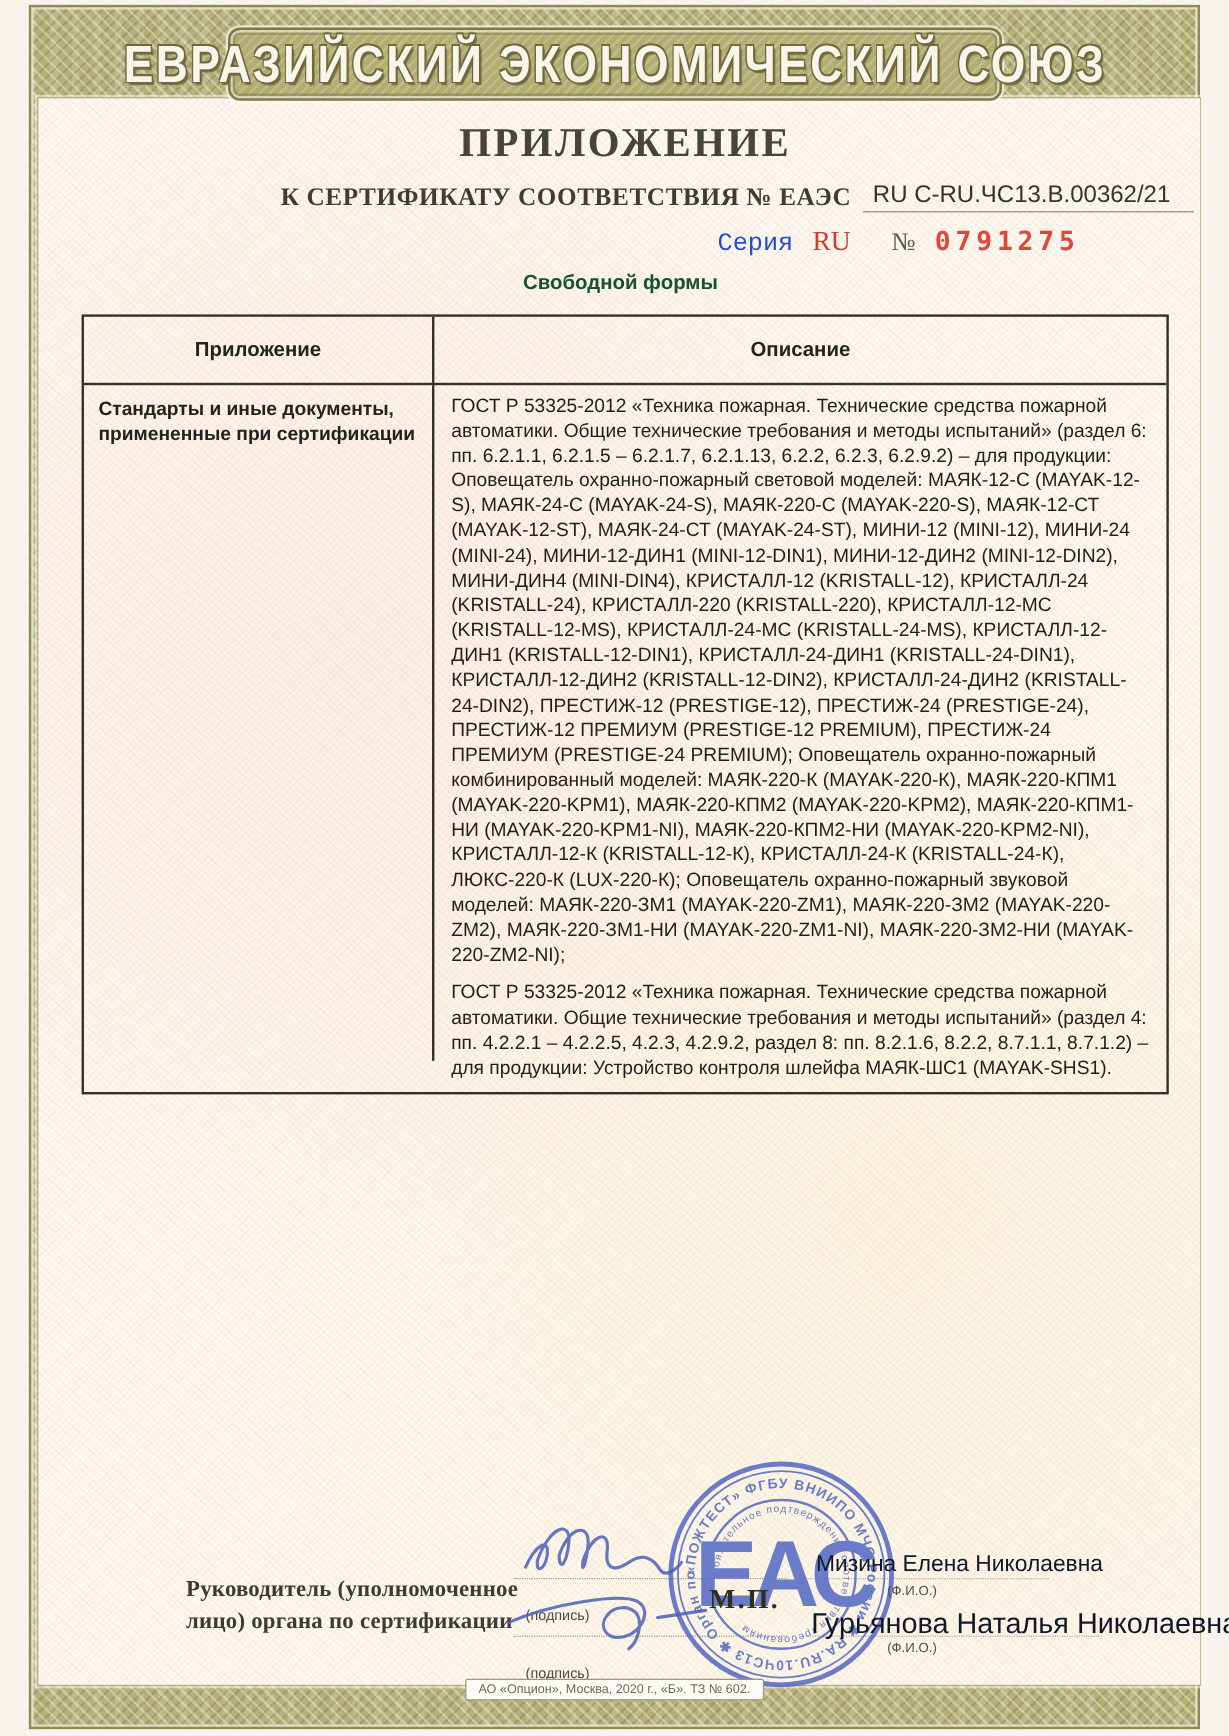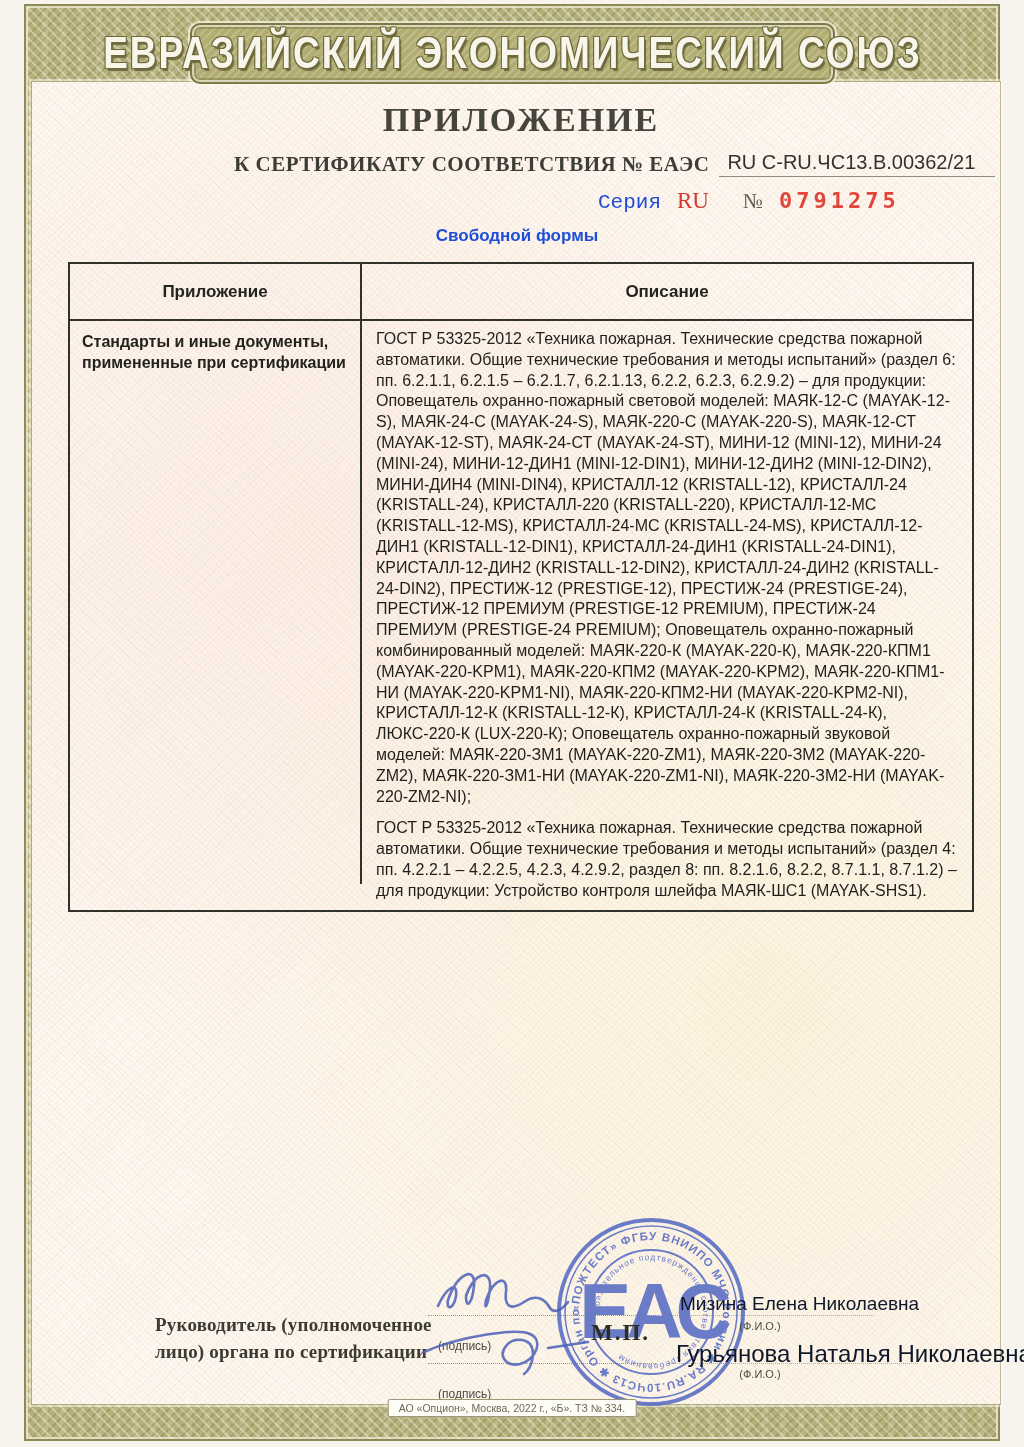--- a/index.html
+++ b/index.html
@@ -72,21 +72,21 @@
     position:absolute; left:598px; top:188px;
     display:flex; align-items:baseline; gap:16px;
   }
   .series-label { font-family:Liberation Mono, monospace; font-size:21px; color:#1d4ed8; }
   .series-value { font-family:"Liberation Serif", serif; font-weight:400; font-size:23px; color:#d43a30; }
   .number-sign  { font-family:"Liberation Serif", serif; font-size:21px; color:#5b5b50; margin-left:18px; }
   .blank-number { font-family:"DejaVu Sans Mono", monospace; font-weight:700; font-size:22px; letter-spacing:4px; color:#e2463a; }
 
   .form-type {
     position:absolute; left:58px; right:48px; top:226px; text-align:center;
-    font-family:"Liberation Sans", sans-serif; font-weight:700; font-size:17px; color:#1d4ed8;
+    font-family:"Liberation Sans", sans-serif; font-weight:700; font-size:17px; color:#14532d;
   }
 
   
   .apx-table { position:absolute; left:68px; top:262px; width:906px; height:650px; border:2px solid #32322c; }
   .apx-thead { display:flex; height:57px; border-bottom:2px solid #32322c; }
   .apx-th { display:flex; align-items:center; justify-content:center;
     font-weight:700; font-size:17px; color:#24241f; }
   .apx-th.c1 { width:292px; border-right:2px solid #32322c; }
   .apx-th.c2 { flex:1; }
   .apx-tbody { display:flex; height:563px; }
@@ -211,14 +211,14 @@
   </svg>
   <div class="stamp-mp">М.П.</div>
 
   <div class="fio-line f1"></div>
   <div class="fio-line f2"></div>
   <div class="fio-name n1">Мизина Елена Николаевна</div>
   <div class="fio-name n2">Гурьянова Наталья Николаевна</div>
   <div class="fio-caption fc1">(Ф.И.О.)</div>
   <div class="fio-caption fc2">(Ф.И.О.)</div>
 
-  <div class="imprint">АО «Опцион», Москва, 2022 г., «Б».  ТЗ № 334.</div>
+  <div class="imprint">АО «Опцион», Москва, 2020 г., «Б».  ТЗ № 602.</div>
 </div>
 
 </body></html>

